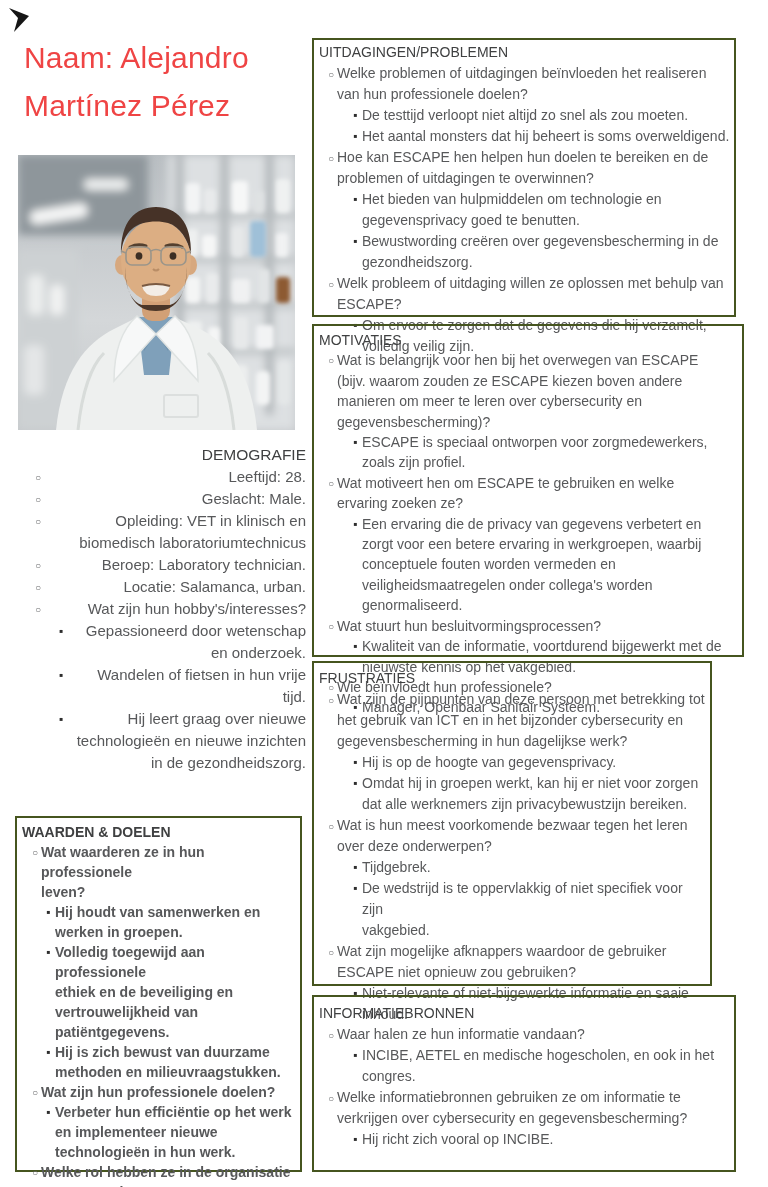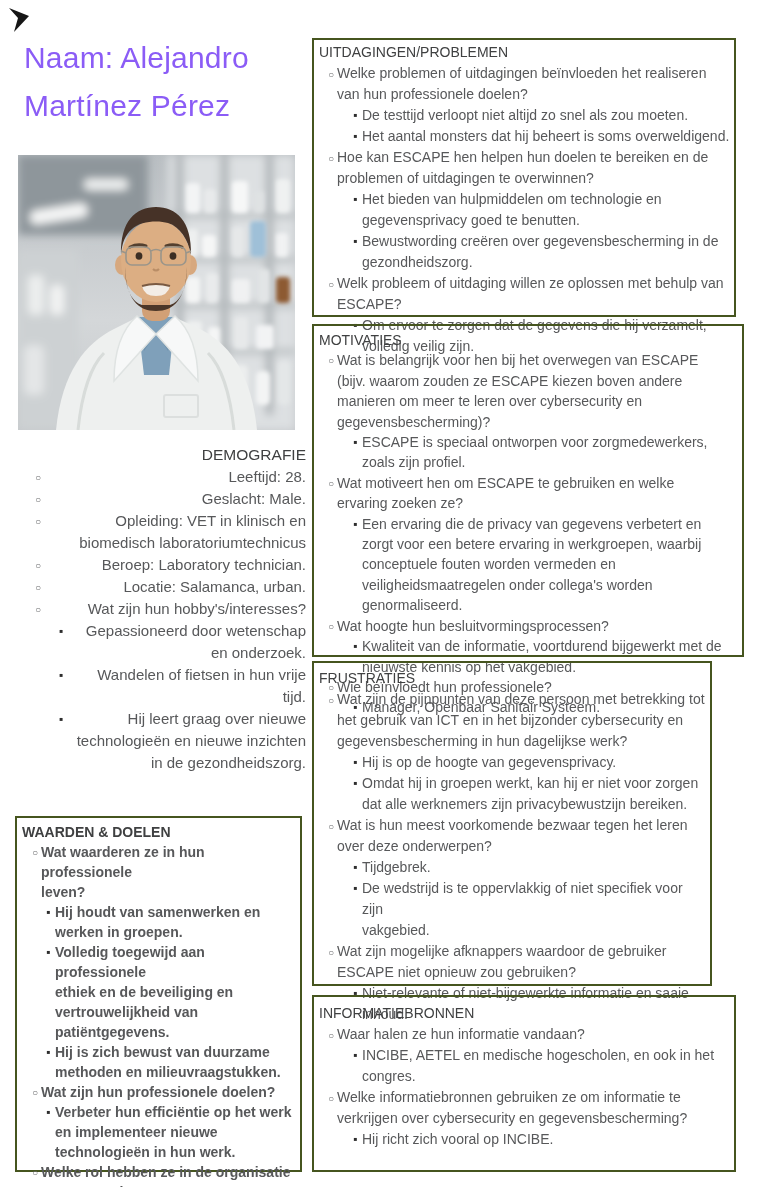--- a/index.html
+++ b/index.html
@@ -8,21 +8,21 @@
     background:#ffffff;
     font-family:"Liberation Sans", sans-serif;
     color:#57585a;
   }
   .abs{position:absolute;}
   
   #corner-mark{left:5px;top:4px;width:28px;height:30px;}
   
   #persona-title{
     left:24px;top:34px;width:300px;
-    font-size:30px;line-height:48px;color:#8b5cf6;letter-spacing:.2px;
+    font-size:30px;line-height:48px;color:#ef4444;letter-spacing:.2px;
   }
   
   #photo-frame{left:18px;top:155px;width:277px;height:275px;overflow:hidden;background:#cfd3d6;}
   
   #sec-demografie{left:18px;top:444px;width:288px;font-size:15px;line-height:22px;text-align:right;}
   #sec-demografie .sec-title{font-size:15.5px;color:#3f4041;line-height:22px;}
   #sec-demografie .q{margin-left:14px;}
   #sec-demografie .a{margin-left:35px;}
   
   .gbox{
@@ -310,21 +310,21 @@
       <div class="it a">
         <span class="bu">▪</span>
         <span class="tx">Een ervaring die de privacy van gegevens verbetert en
 zorgt voor een betere ervaring in werkgroepen, waarbij
 conceptuele fouten worden vermeden en
 veiligheidsmaatregelen onder collega's worden
 genormaliseerd.</span>
       </div>
       <div class="it q">
         <span class="bu">○</span>
-        <span class="tx">Wat hoogte hun besluitvormingsprocessen?</span>
+        <span class="tx">Wat stuurt hun besluitvormingsprocessen?</span>
       </div>
       <div class="it a">
         <span class="bu">▪</span>
         <span class="tx">Kwaliteit van de informatie, voortdurend bijgewerkt met de
 nieuwste kennis op het vakgebied.</span>
       </div>
       <div class="it q">
         <span class="bu">○</span>
         <span class="tx">Wie beïnvloedt hun professionele?</span>
       </div>

